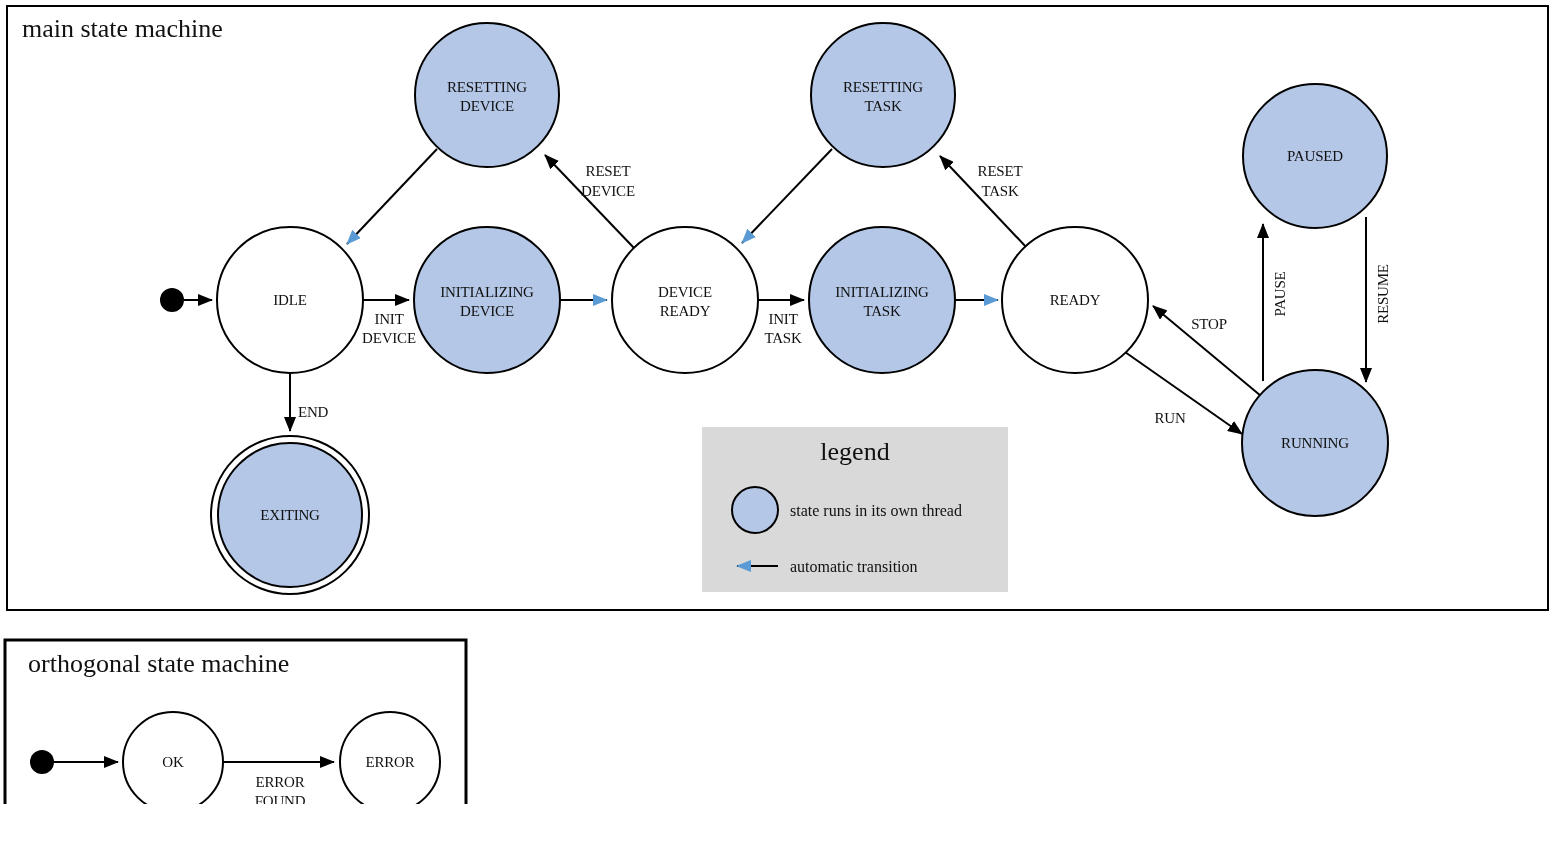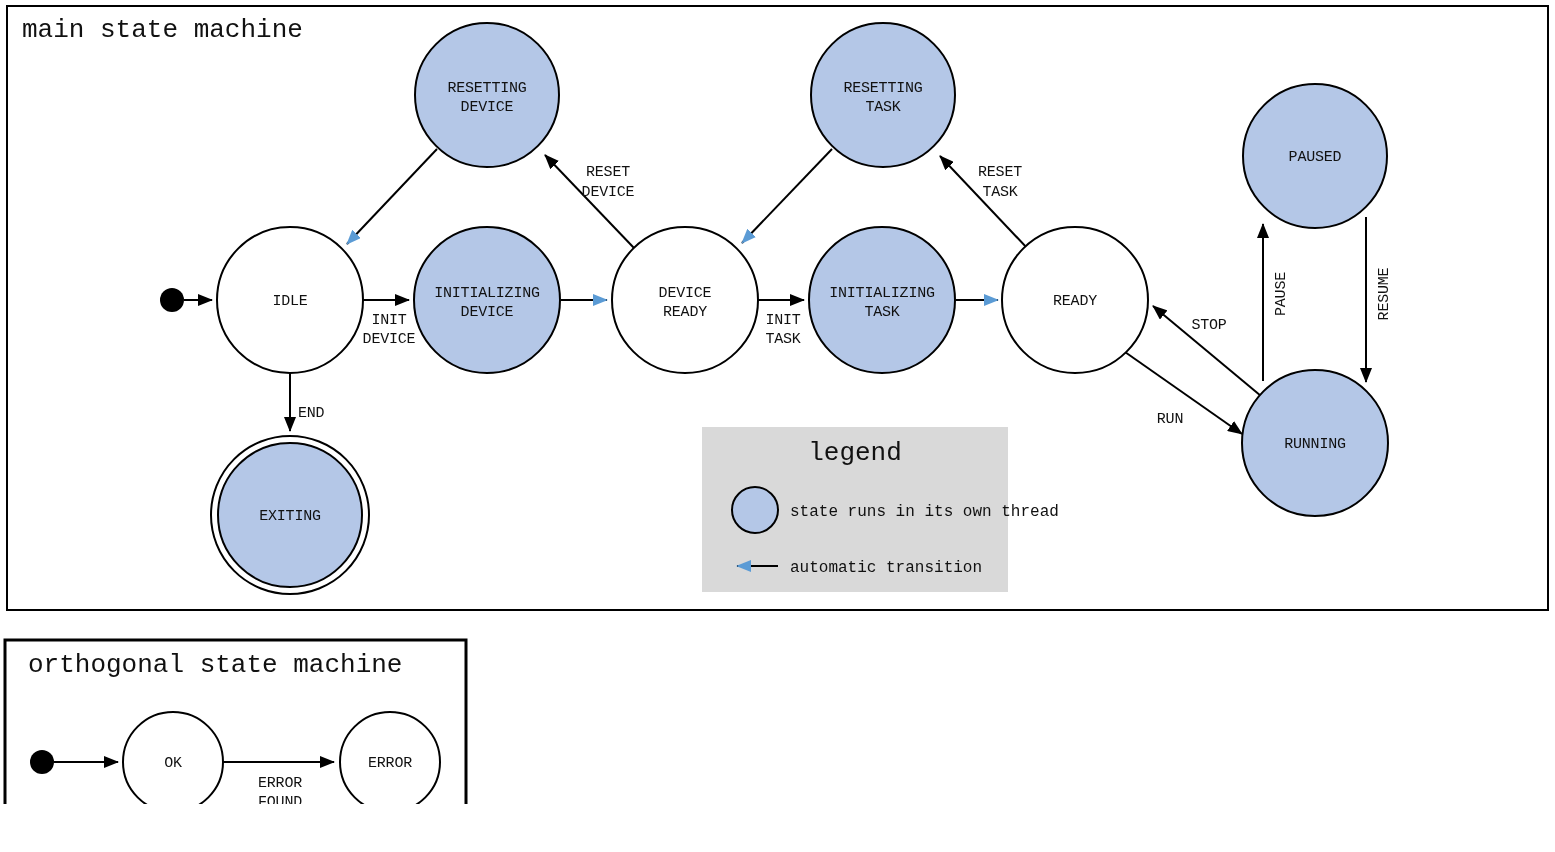--- a/index.html
+++ b/index.html
@@ -1,17 +1,17 @@
 <!DOCTYPE html>
 <html><head>
 <meta charset="utf-8">
 <style>
   html,body { margin:0; padding:0; background:#ffffff; }
   .stage { position:relative; width:1555px; height:804px; background:#ffffff;
-           font-family:Liberation Mono, monospace; }
+           font-family:Liberation Serif, serif; }
   svg text { fill:#111111; }
   .box-title  { font-size:26px; }
   .state-label{ font-size:15px; text-anchor:middle; letter-spacing:-0.2px; }
   .edge-label { font-size:15px; text-anchor:middle; letter-spacing:-0.2px; }
   .edge-label.start-anchor { text-anchor:start; }
   .legend-title { font-size:26px; text-anchor:middle; }
   .legend-text  { font-size:16px; }
   .frame  { fill:none; stroke:#000000; stroke-width:2; }
   .frame2 { fill:none; stroke:#000000; stroke-width:3; }
   .state  { stroke:#000000; stroke-width:2; }

